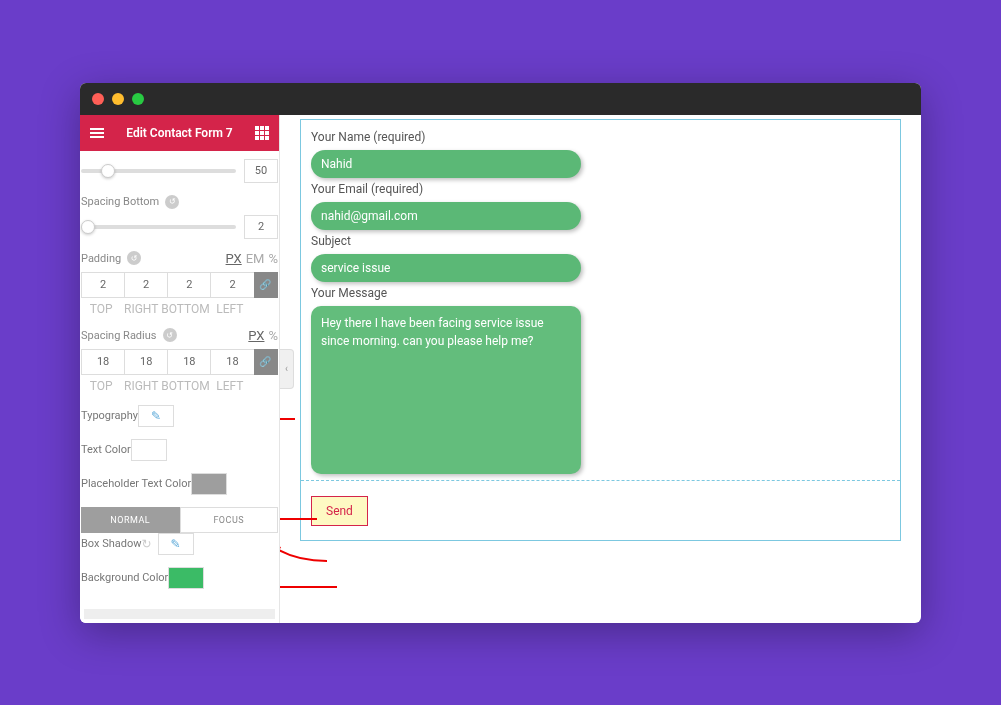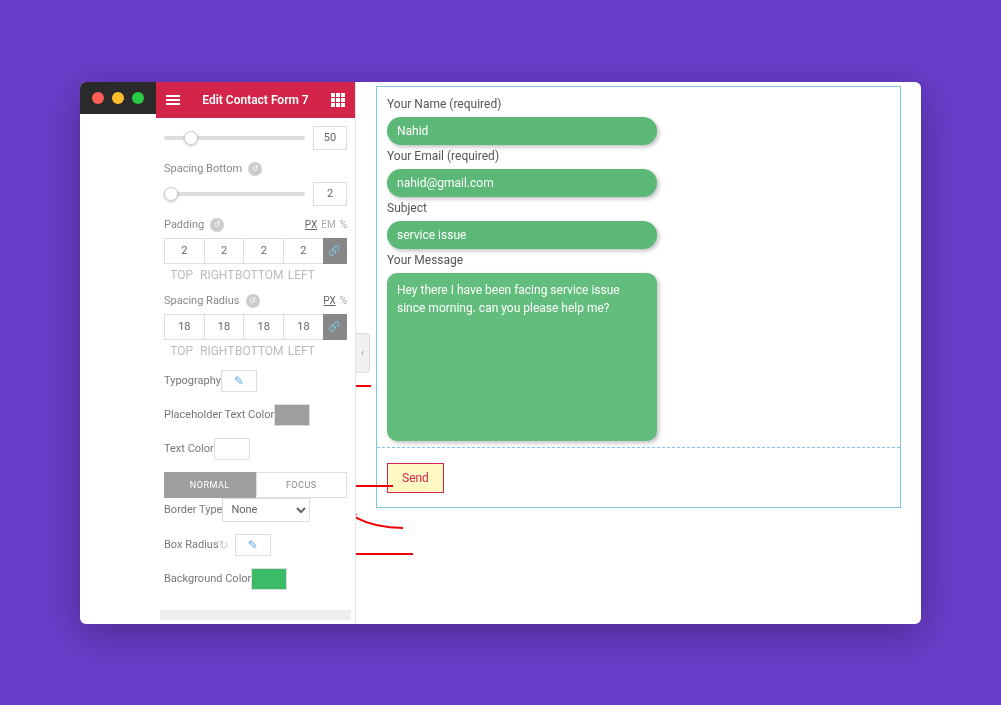--- a/index.html
+++ b/index.html
@@ -1,36 +1,36 @@
 <!DOCTYPE html>
 <html><head>
 <meta charset="utf-8">
 <style>
 *{box-sizing:border-box;margin:0;padding:0;font-family:-apple-system,BlinkMacSystemFont,"Segoe UI",Roboto,Arial,sans-serif}
 body{background:#6a3dc9;min-height:705px;width:1001px;display:flex;align-items:center;justify-content:center;padding:60px 80px}
-.window{background:#fff;width:100%;height:100%;border-radius:6px;overflow:hidden;box-shadow:0 10px 40px rgba(0,0,0,.3);display:flex;flex-direction:row}
+.window{background:#fff;width:100%;height:100%;border-radius:6px;overflow:hidden;box-shadow:0 10px 40px rgba(0,0,0,.3);display:flex;flex-direction:column}
 .titlebar{background:#2a2a2a;height:32px;display:flex;align-items:center;padding:0 12px;gap:8px}
 .tb-dot{width:12px;height:12px;border-radius:50%}
 .tb-red{background:#ff5f57}.tb-yel{background:#ffbd2e}.tb-grn{background:#28ca42}
 .app-body{display:flex;flex:1;overflow:hidden;position:relative}
 .sidebar{width:200px;background:#fff;border-right:1px solid #e5e5e5;display:flex;flex-direction:column;position:relative}
 .sb-header{background:#d4244a;color:#fff;height:36px;display:flex;align-items:center;padding:0 10px;gap:10px;font-size:12px;font-weight:600}
 .sb-hamburger{display:flex;flex-direction:column;gap:2px;cursor:pointer}
 .sb-hamburger span{width:14px;height:2px;background:#fff}
 .sb-grid{width:14px;height:14px;display:grid;grid-template-columns:1fr 1fr 1fr;gap:1px}
 .sb-grid span{background:#fff}
 .sb-title{flex:1;text-align:center}
-.sb-content{padding:8px 8px;overflow-y:auto;flex:1;font-size:11px;color:#666}
+.sb-content{padding:8px 1px;overflow-y:auto;flex:1;font-size:11px;color:#666}
 .slider-row{display:flex;align-items:center;gap:8px;margin-bottom:12px}
 .slider{flex:1;height:4px;background:#ddd;border-radius:2px;position:relative}
 .slider-thumb{position:absolute;width:14px;height:14px;background:#fff;border:1px solid #ccc;border-radius:50%;top:-5px;box-shadow:0 1px 3px rgba(0,0,0,.2)}
 .slider-val{width:34px;height:24px;border:1px solid #ddd;font-size:11px;text-align:center;color:#666}
 .label-row{display:flex;align-items:center;gap:6px;margin-bottom:6px;color:#888;font-size:11px}
 .back-icon{width:14px;height:14px;background:#ccc;border-radius:50%;display:flex;align-items:center;justify-content:center;color:#fff;font-size:8px}
-.unit-tabs{margin-left:auto;display:flex;gap:4px;font-size:10px;color:#aaa}
+.unit-tabs{margin-left:auto;display:flex;gap:4px;font-size:13px;color:#aaa}
 .unit-tabs span{cursor:pointer}
 .unit-tabs .active{color:#666;text-decoration:underline}
 .box4{display:flex;margin-bottom:4px}
 .box4 input{width:25%;height:26px;border:1px solid #ddd;border-right:none;text-align:center;font-size:11px;color:#666}
 .box4 .link{width:28px;height:26px;background:#888;display:flex;align-items:center;justify-content:center;color:#fff;font-size:10px}
 .box4-labels{display:flex;font-size:12px;color:#bbb;margin-bottom:12px}
 .box4-labels span{flex:1;text-align:center}
 .box4-labels span:last-child{width:28px;flex:none}
 .prop-row{display:flex;align-items:center;margin-bottom:12px;font-size:11px;color:#777}
 .swatch{width:36px;height:22px;border:1px solid #ddd;cursor:pointer}
@@ -154,43 +154,37 @@
         </div>
 
         <div class="prop-row">
           <span>Typography</span>
           <div class="edit-btn">
               <span class="pencil">✎</span>
             </div>
         </div>
 
         <div class="prop-row">
+          <span>Text Color</span>
+          <div class="swatch"></div>
+        </div>
+
+        <div class="prop-row">
           <span>Placeholder Text Color</span>
           <div class="swatch gray"></div>
-        </div>
-
-        <div class="prop-row">
-          <span>Text Color</span>
-          <div class="swatch"></div>
         </div>
 
         <div class="tab-btns">
           <button class="active">NORMAL</button>
           <button>FOCUS</button>
         </div>
 
-        <div class="prop-row">
-          <span>Border Type</span>
-          <select class="select">
-            <option>None</option>
-          </select>
-        </div>
-
-        <div class="prop-row">
-          <span>Box Radius</span>
+
+        <div class="prop-row">
+          <span>Box Shadow</span>
           <div style="display:flex;align-items:center">
             <span class="redo-icon">↻</span>
             <div class="edit-btn">
                 <span class="pencil">✎</span>
               </div>
           </div>
         </div>
 
         <div class="prop-row">
           <span>Background Color</span>

